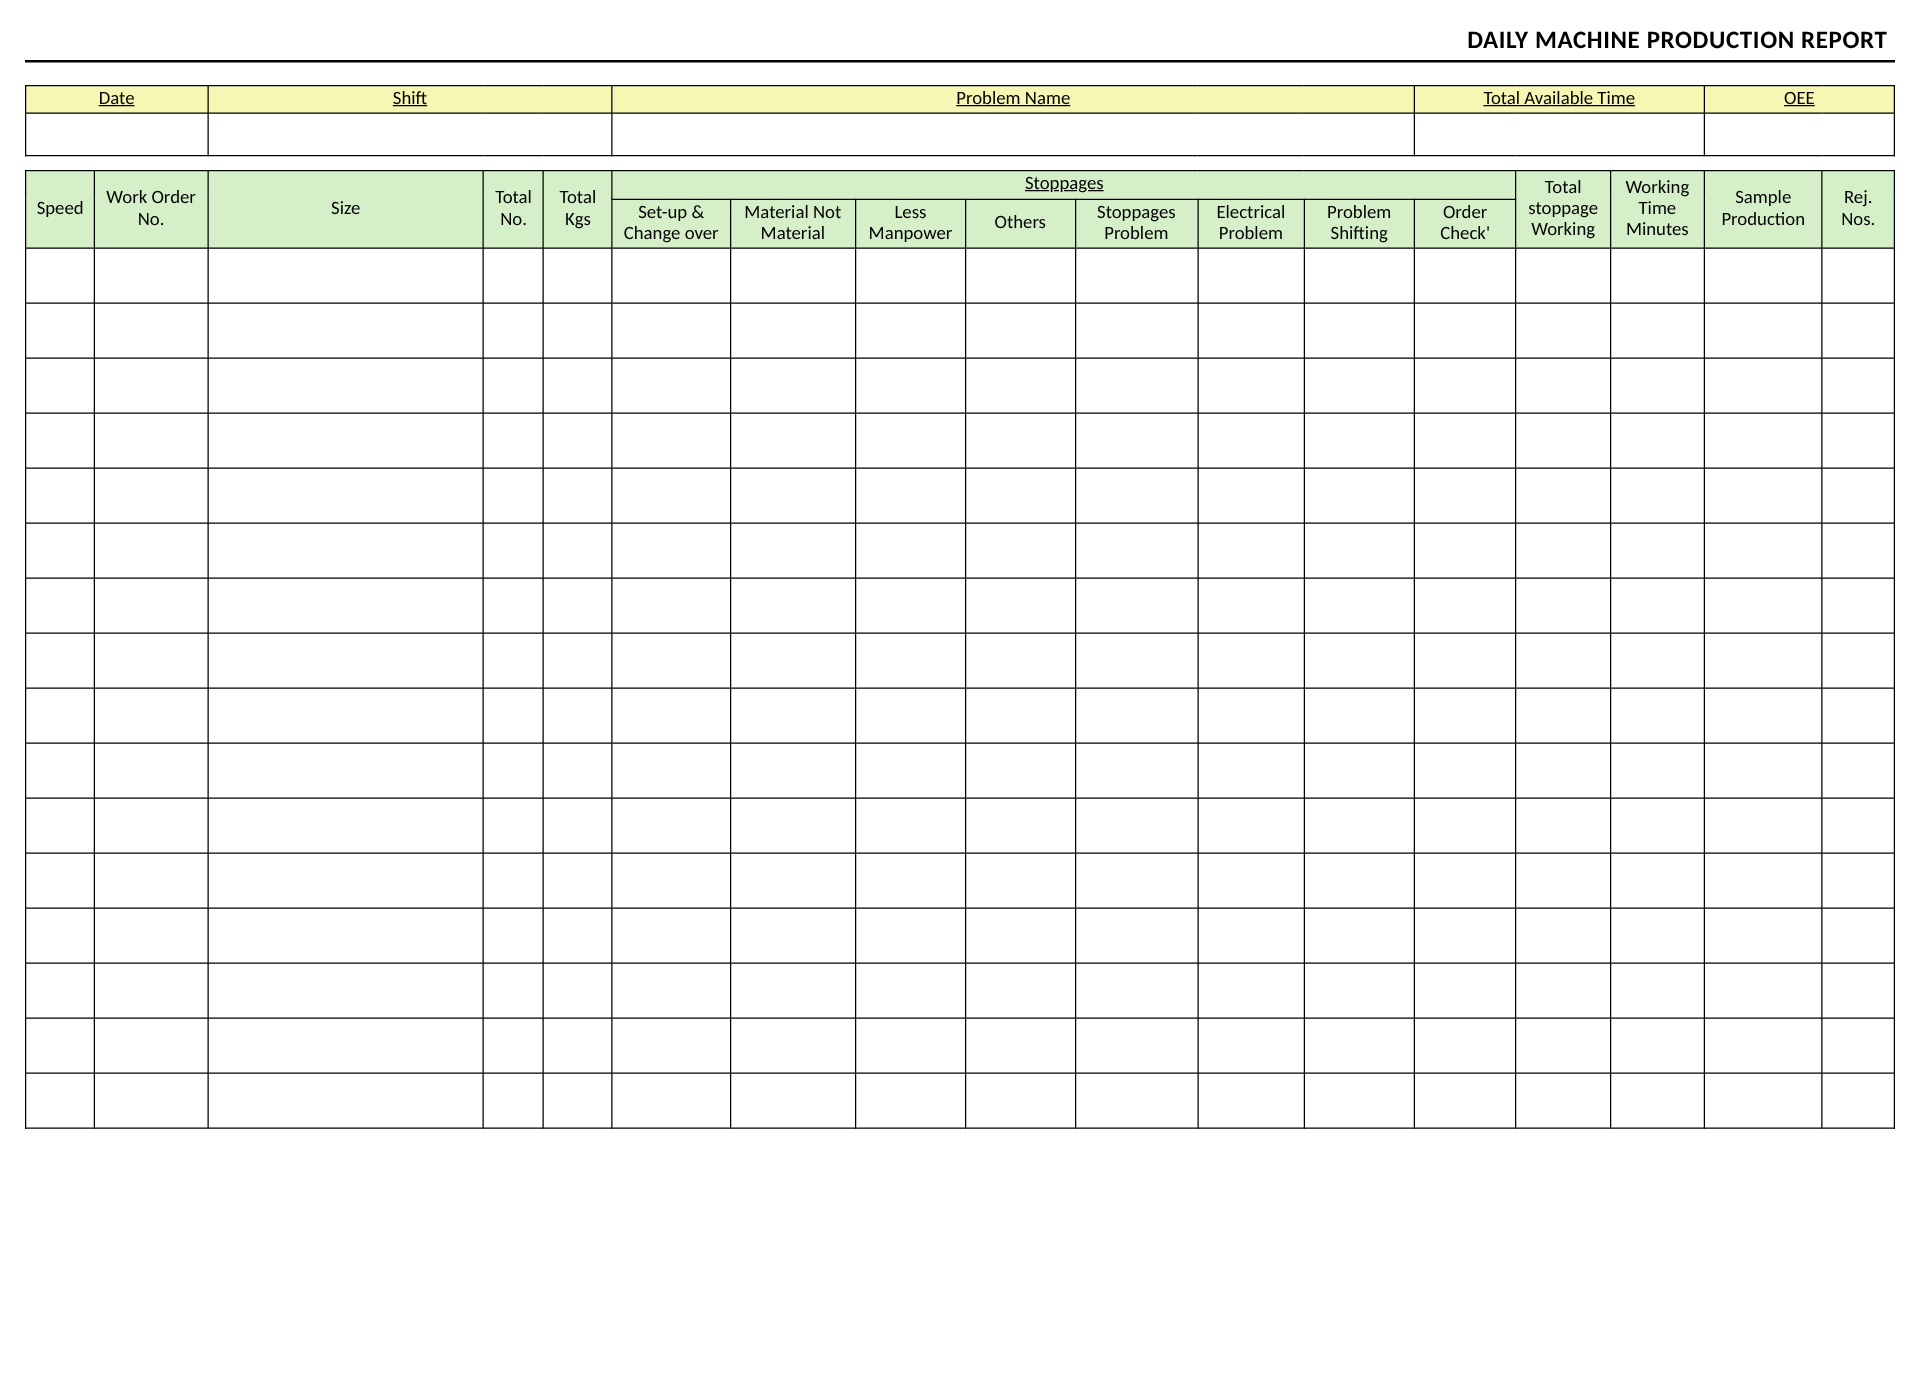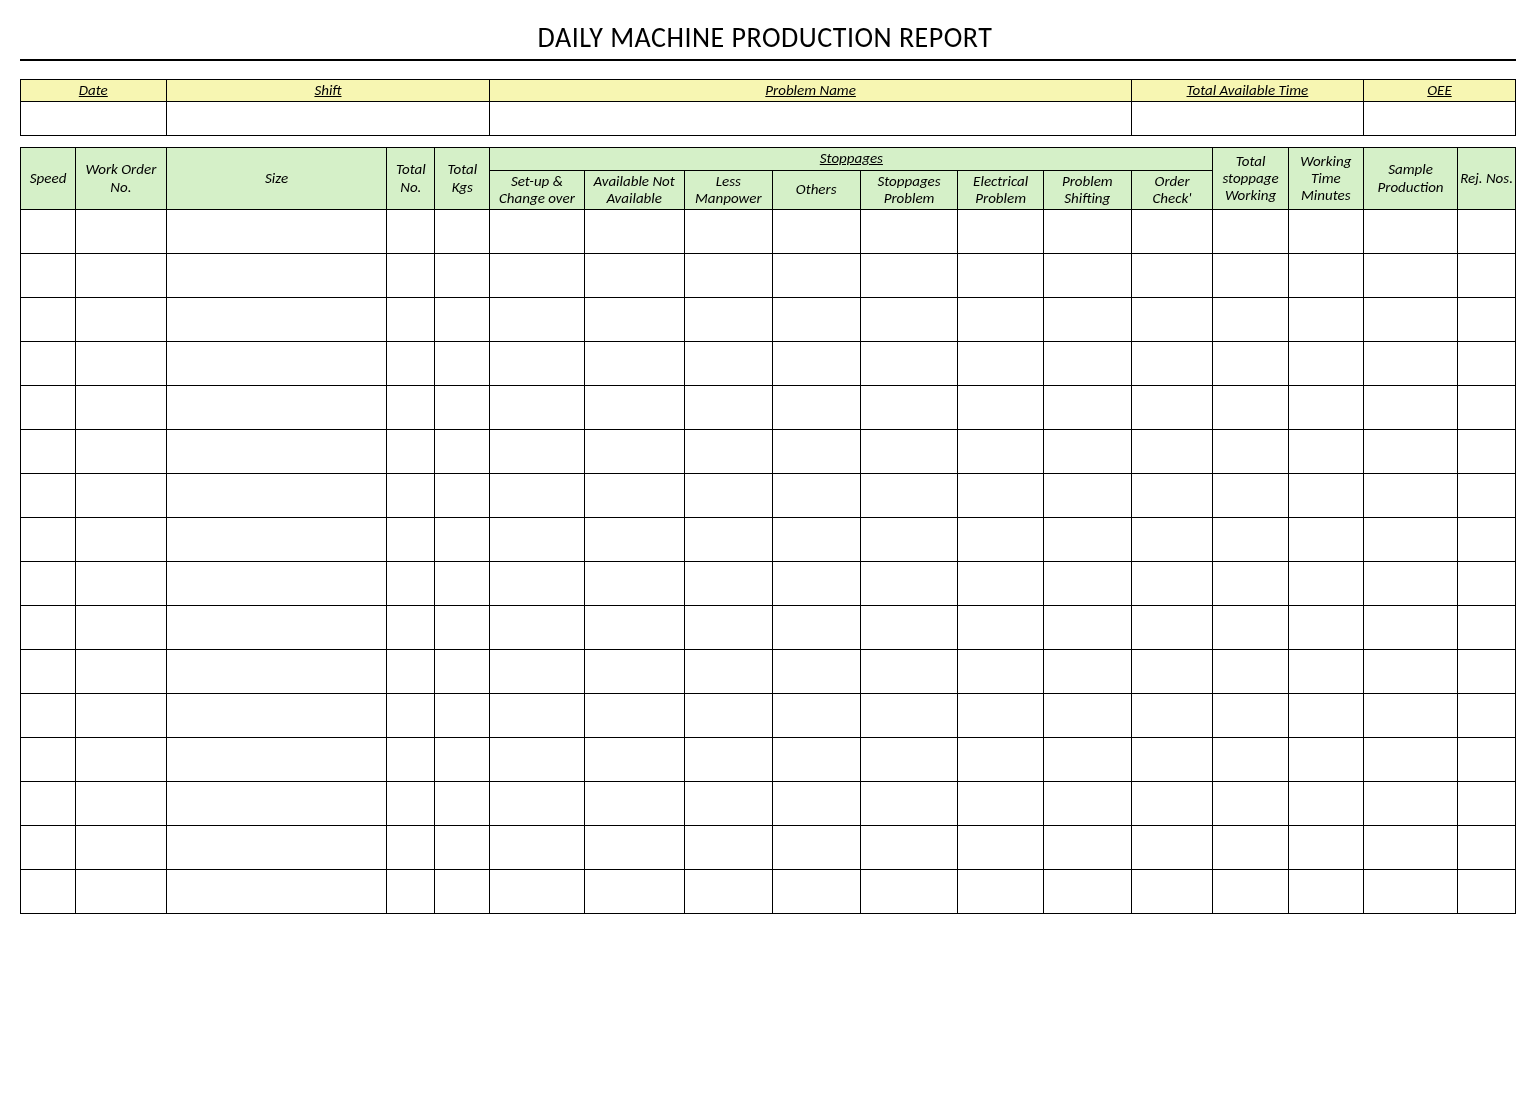--- a/index.html
+++ b/index.html
@@ -4,34 +4,33 @@
 <style>
   body {
     margin: 0;
     padding: 20px;
     background: #fff;
     font-family: Calibri, Arial, sans-serif;
     width: 1536px;
     box-sizing: border-box;
   }
   .page-title {
-    text-align: center;
-    font-size: 28px;
-    font-weight: 400;
+    text-align: right;
+    font-size: 20px;
+    font-weight: 700;
     letter-spacing: 0.5px;
     border-bottom: 2px solid #000;
     padding-bottom: 4px;
     margin-bottom: 18px;
     padding-right: 6px;
   }
   table {
     border-collapse: collapse;
     width: 100%;
     table-layout: fixed;
-    font-style: italic;
   }
   td, th {
     border: 1px solid #000;
     text-align: center;
     vertical-align: middle;
     font-size: 15px;
     padding: 2px 2px;
     height: 22px;
     box-sizing: border-box;
     line-height: 1.15;
@@ -124,21 +123,21 @@
     <td class="green" rowspan="2">Total No.</td>
     <td class="green" rowspan="2">Total Kgs</td>
     <td class="green underline" colspan="8">Stoppages</td>
     <td class="green" rowspan="2">Total stoppage Working</td>
     <td class="green" rowspan="2">Working Time Minutes</td>
     <td class="green" rowspan="2">Sample Production</td>
     <td class="green" rowspan="2">Rej. Nos.</td>
   </tr>
   <tr>
     <td class="green">Set-up &amp; Change over</td>
-    <td class="green">Available Not Available</td>
+    <td class="green">Material Not Material</td>
     <td class="green">Less Manpower</td>
     <td class="green">Others</td>
     <td class="green">Stoppages Problem</td>
     <td class="green">Electrical Problem</td>
     <td class="green">Problem Shifting</td>
     <td class="green">Order Check'</td>
   </tr>
 
   </tbody>
     <tbody id="data-body">

